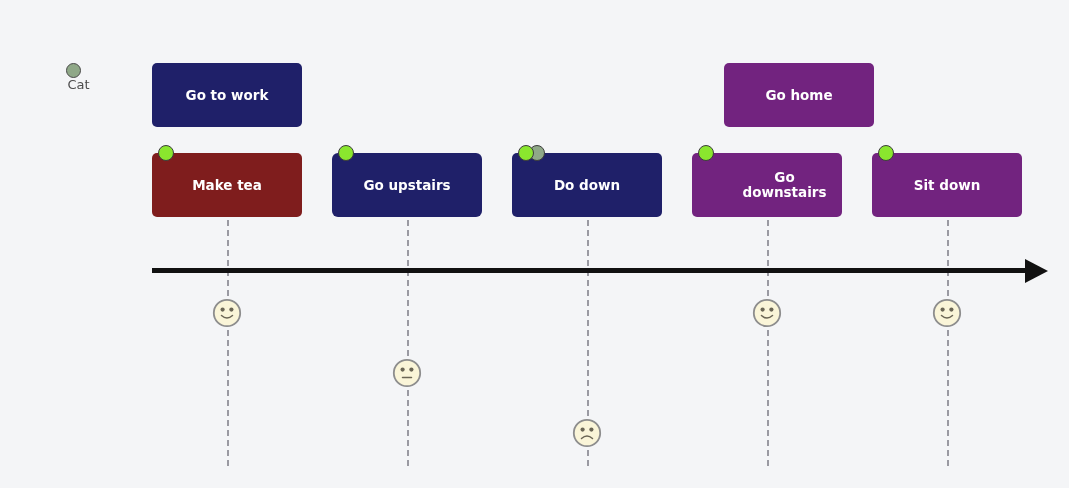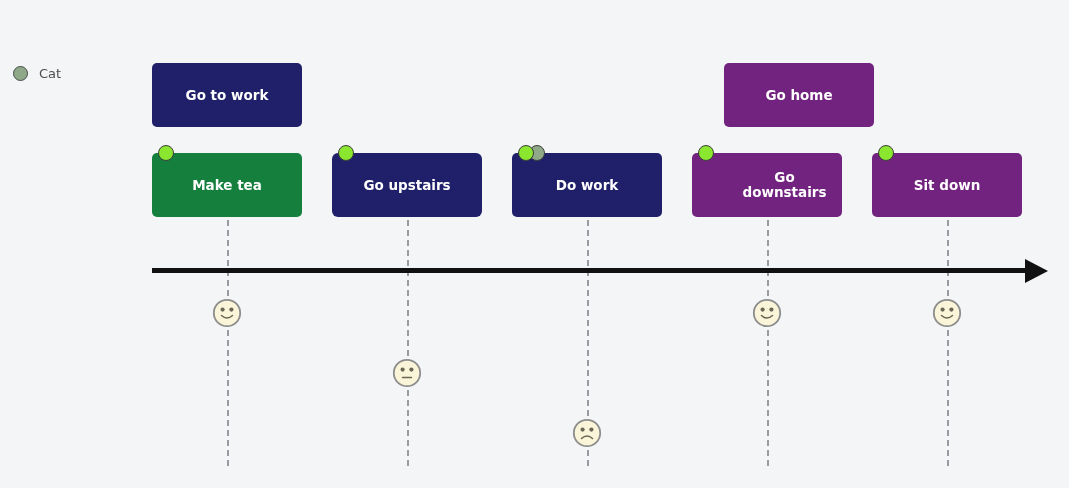--- a/index.html
+++ b/index.html
@@ -37,20 +37,21 @@
   #legend {
     position: absolute;
     left: 13px;
     top: 63px;
     width: 120px;
   }
   .legend-row {
     display: flex;
     align-items: center;
     height: 21px;
+    flex-direction: column;
   }
   .legend-swatch {
     width: 15px;
     height: 15px;
     border-radius: 50%;
     border: 1px solid #4a4a4a;
     box-sizing: border-box;
     flex: 0 0 auto;
   }
   .legend-label {
@@ -142,30 +143,30 @@
       <div class="dash-line" style="left: 407px; top: 220px; height: 246px;"></div>
       <div class="dash-line" style="left: 587px; top: 220px; height: 246px;"></div>
       <div class="dash-line" style="left: 767px; top: 220px; height: 246px;"></div>
       <div class="dash-line" style="left: 947px; top: 220px; height: 246px;"></div>
     </div>
 
   <div id="task-layer">
       <div class="task-box" style="left: 152px; top: 63px; background: rgb(31, 32, 105);">
         <div class="task-label">Go to work</div>
       </div>
-      <div class="task-box" style="left: 152px; top: 153px; background: #15803d;">
+      <div class="task-box" style="left: 152px; top: 153px; background: #7f1d1d;">
         <div class="task-label">Make tea</div>
       </div>
       <div class="actor-dot" style="left: 158px; top: 145px; background: rgb(138, 230, 46); z-index: 10;"></div>
       <div class="task-box" style="left: 332px; top: 153px; background: rgb(31, 32, 105); border-radius: 6px;">
         <div class="task-label">Go upstairs</div>
       </div>
       <div class="actor-dot" style="left: 338px; top: 145px; background: rgb(138, 230, 46); z-index: 10;"></div>
       <div class="task-box" style="left: 512px; top: 153px; background: rgb(31, 32, 105);">
-        <div class="task-label">Do work</div>
+        <div class="task-label">Do down</div>
       </div>
       <div class="actor-dot" style="left: 518px; top: 145px; background: rgb(138, 230, 46); z-index: 10;"></div>
       <div class="actor-dot" style="left: 529px; top: 145px; background: rgb(143, 168, 136); z-index: 9;"></div>
       <div class="task-box" style="left: 692px; top: 63px; background: rgb(114, 35, 127); margin-left: 32px;">
         <div class="task-label">Go home</div>
       </div>
       <div class="task-box" style="left: 692px; top: 153px; background: rgb(114, 35, 127); padding-left: 35px;">
         <div class="task-label">Go downstairs</div>
       </div>
       <div class="actor-dot" style="left: 698px; top: 145px; background: rgb(138, 230, 46); z-index: 10;"></div>

